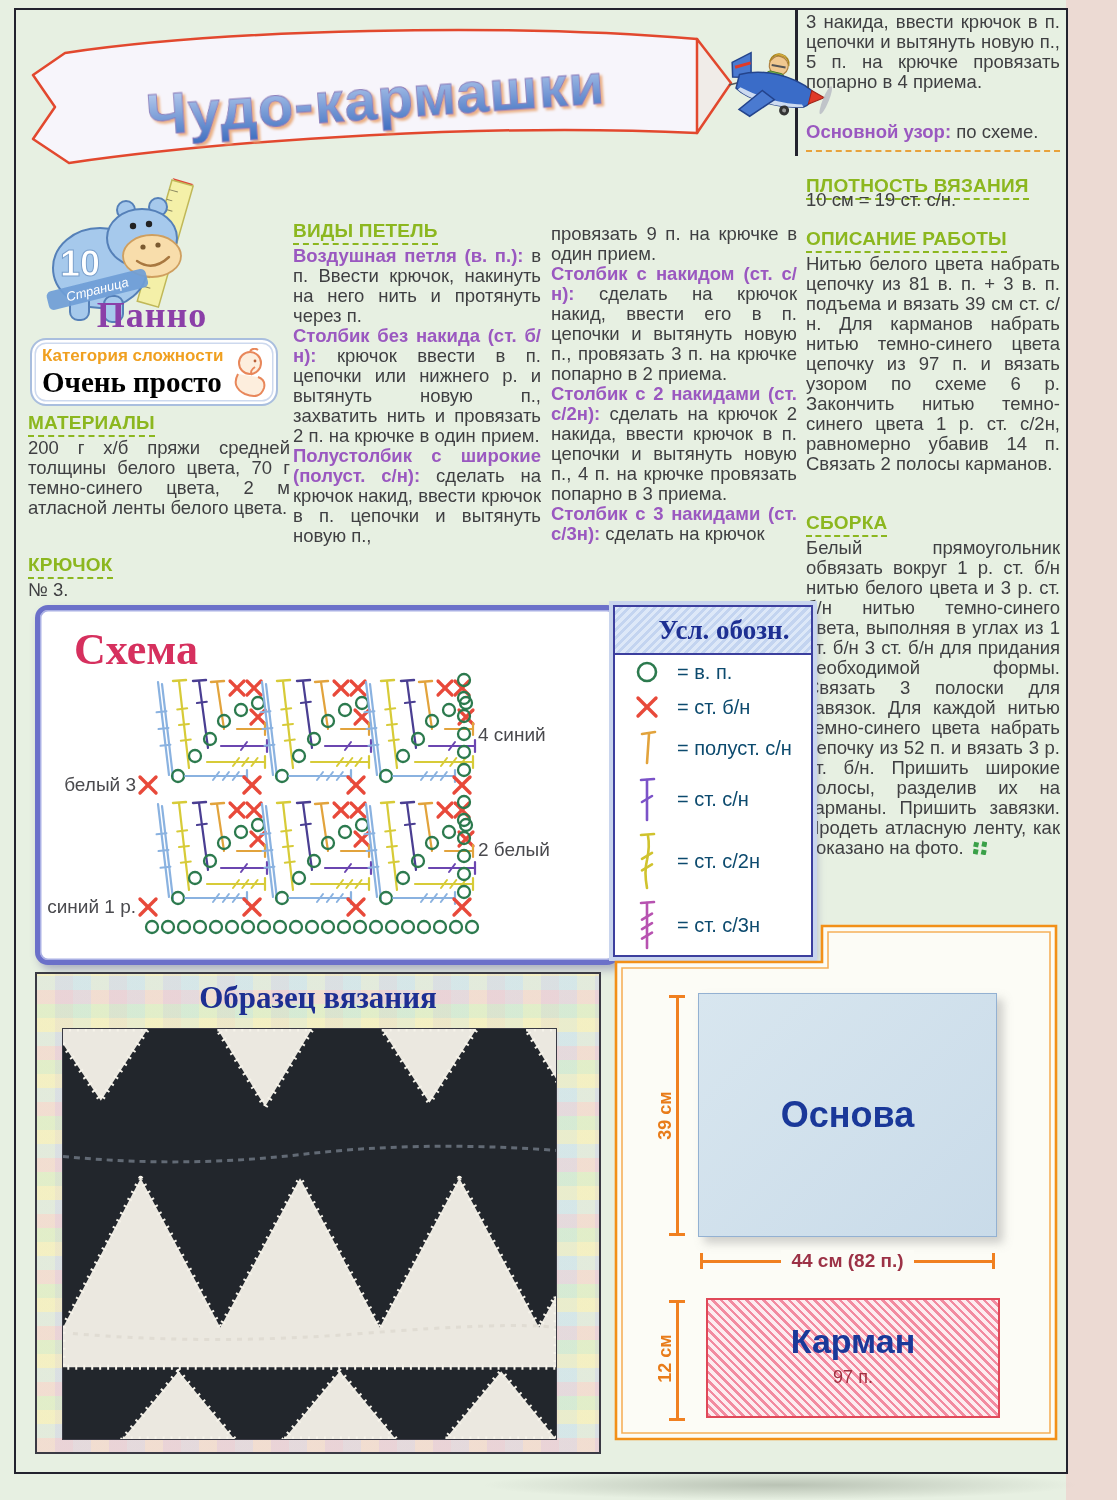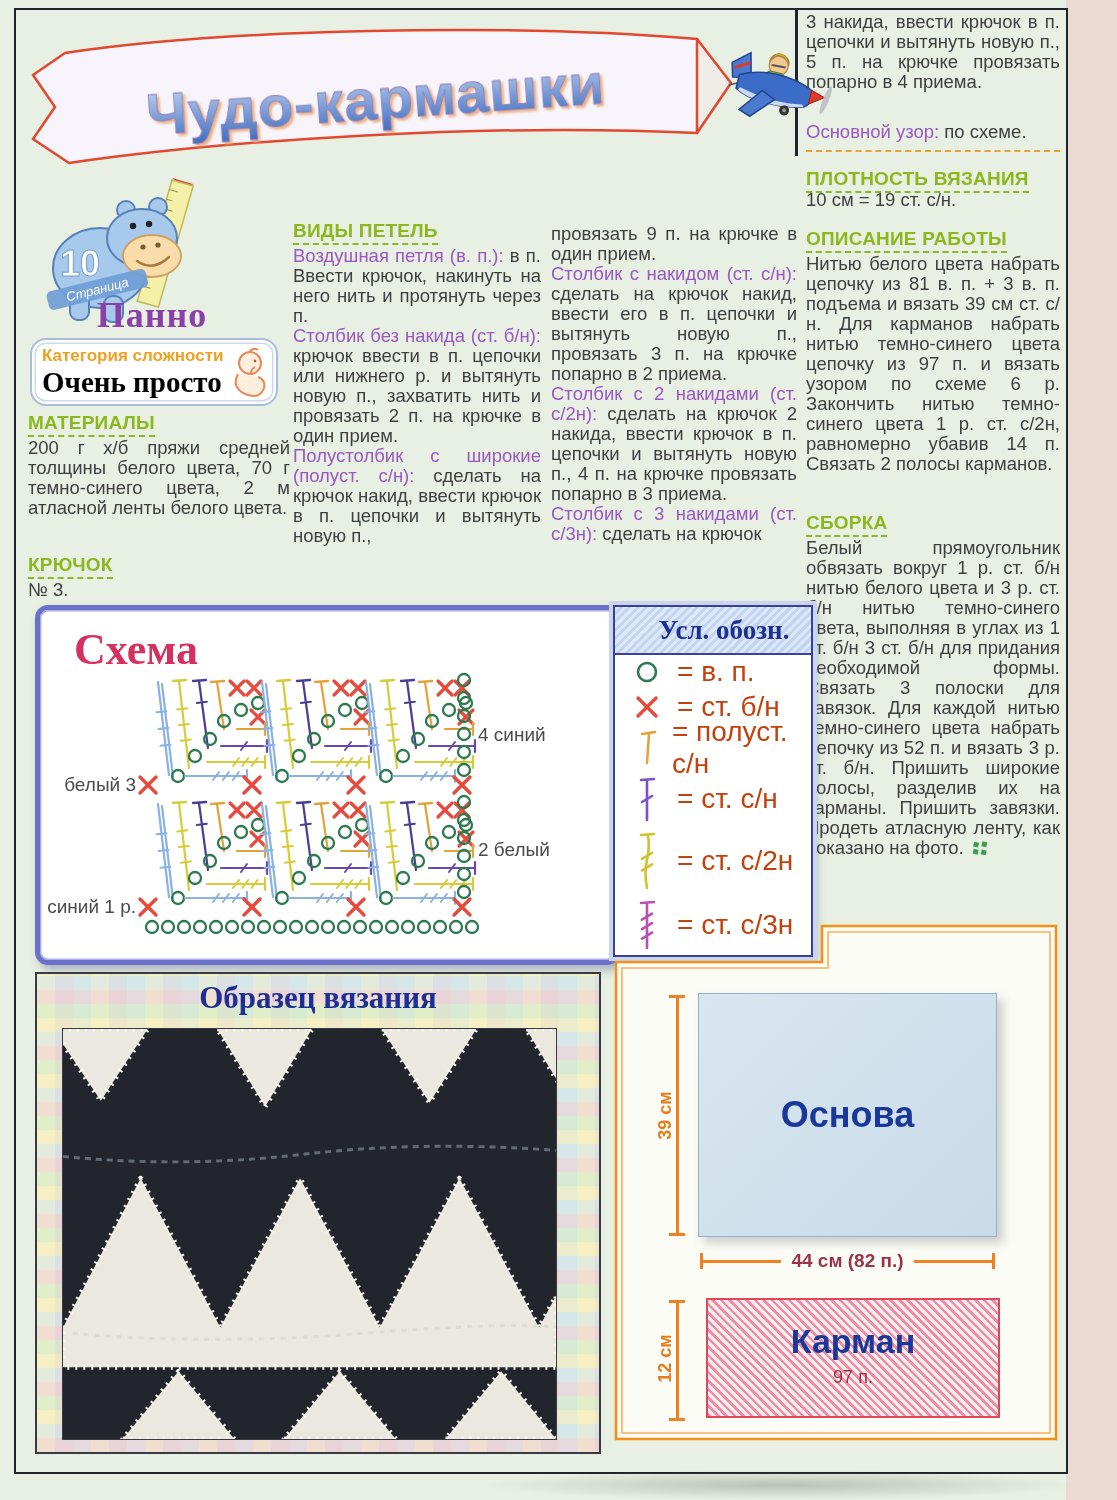--- a/index.html
+++ b/index.html
@@ -2,41 +2,41 @@
 <html><head>
 <meta charset="utf-8">
 <style>
   html,body{margin:0;padding:0;}
   body{font-family:"Liberation Sans",sans-serif;}
   #page{position:relative;width:1117px;height:1500px;background:#e7f0e2;overflow:hidden;}
   .abs{position:absolute;}
   .body-txt{font-size:18.5px;line-height:20px;color:#3f3f42;text-align:justify;}
   .hg{font-size:19px;font-weight:bold;color:#8cb71f;letter-spacing:.2px;
       border-bottom:2px dashed #8cb71f;display:inline-block;padding-bottom:1px;}
-  .term{font-weight:normal;color:#9a58c0;}
+  .term{font-weight:bold;color:#9a58c0;}
   .cols p{margin:0;}
   #border-frame{left:14px;top:8px;width:1050px;height:1462px;border:2.5px solid #23232e;}
   #right-strip{left:1066px;top:0;width:51px;height:1500px;background:#ecdad3;}
   #col-divider{left:795px;top:8px;width:2.5px;height:148px;background:#23232e;}
   #osn-dash{left:806px;top:148px;width:254px;border-bottom:2.5px dashed #e8a23c;height:2px;}
   
   #schema-box{left:35px;top:605px;width:575px;height:350px;background:#fff;
       border:5px solid #6b70c9;border-radius:13px;
       box-shadow:4px 5px 8px rgba(100,100,150,.45), inset 0 0 0 1.5px #aab0e4;}
   #schema-title{left:34px;top:14px;font-family:"Liberation Serif",serif;font-weight:bold;
       font-size:44px;color:#d6305e;}
   
   #legend-box{left:613px;top:605px;width:200px;height:352px;background:#fff;
       border:2.5px solid #3c3f9e;box-shadow:0 0 0 4px #c9d5ee,4px 5px 8px rgba(100,100,150,.4);
       box-sizing:border-box;}
   #legend-head{height:46px;border-bottom:2.5px solid #3c3f9e;display:flex;align-items:center;justify-content:center;
       background:repeating-linear-gradient(135deg,#dde8f8 0 3px,#c3d4f0 3px 6px);
       font-family:"Liberation Serif",serif;font-weight:bold;font-size:27px;color:#1d2f92;padding-left:22px;}
   .legend-row{display:flex;align-items:center;padding-left:14px;}
-  .legend-row .lab{font-size:28px;color:#c2410c;margin-left:10px;}
+  .legend-row .lab{font-size:20px;color:#0c4a6e;margin-left:10px;}
   
   #sample-box{left:35px;top:972px;width:566px;height:482px;border:2px solid #3a3a44;box-sizing:border-box;
       background-color:#eef0da;
       background-image:
         repeating-linear-gradient(0deg, rgba(235,185,205,.35) 0 14px, rgba(185,220,240,.30) 14px 28px,
            rgba(243,238,175,.45) 28px 42px, rgba(195,232,185,.38) 42px 56px),
         repeating-linear-gradient(90deg, rgba(250,242,205,.55) 0 18px, rgba(222,195,225,.32) 18px 36px,
            rgba(205,228,246,.38) 36px 54px);}
   #sample-title{left:35px;top:980px;width:566px;text-align:center;font-family:"Liberation Serif",serif;
       font-weight:bold;font-size:31px;color:#1d2f92;}
@@ -106,21 +106,21 @@
         <circle cx="62" cy="54" r="2" fill="#999"></circle>
     </g>
   </svg>
 
   <div class="abs body-txt" style="left:806px;top:12px;width:254px;">3 накида, ввести крючок в п. цепочки и вытянуть новую п., 5 п. на крючке провязать попарно в 4 приема.</div>
   <div class="abs body-txt" style="left:806px;top:122px;width:254px;">
     <span class="term">Основной узор:</span><span> по схеме.</span>
   </div>
   <div class="abs" id="osn-dash"></div>
 
-  <div class="abs" style="left:806px;top:168px;">
+  <div class="abs" style="left:806px;top:175px;">
     <span class="hg">ПЛОТНОСТЬ ВЯЗАНИЯ</span>
   </div>
   <div class="abs body-txt" style="left:806px;top:190px;width:254px;">10 см = 19 ст. с/н.</div>
 
   <div class="abs" style="left:806px;top:228px;">
     <span class="hg">ОПИСАНИЕ РАБОТЫ</span>
   </div>
   <div class="abs body-txt" style="left:806px;top:254px;width:254px;">Нитью белого цвета набрать цепочку из 81 в. п. + 3 в. п. подъема и вязать 39 см ст. с/н. Для карманов набрать нитью темно-синего цвета цепочку из 97 п. и вязать узором по схеме 6 р. Закончить нитью темно-синего цвета 1 р. ст. с/2н, равномерно убавив 14 п. Связать 2 полосы карманов.</div>
 
   <div class="abs" style="left:806px;top:512px;">

